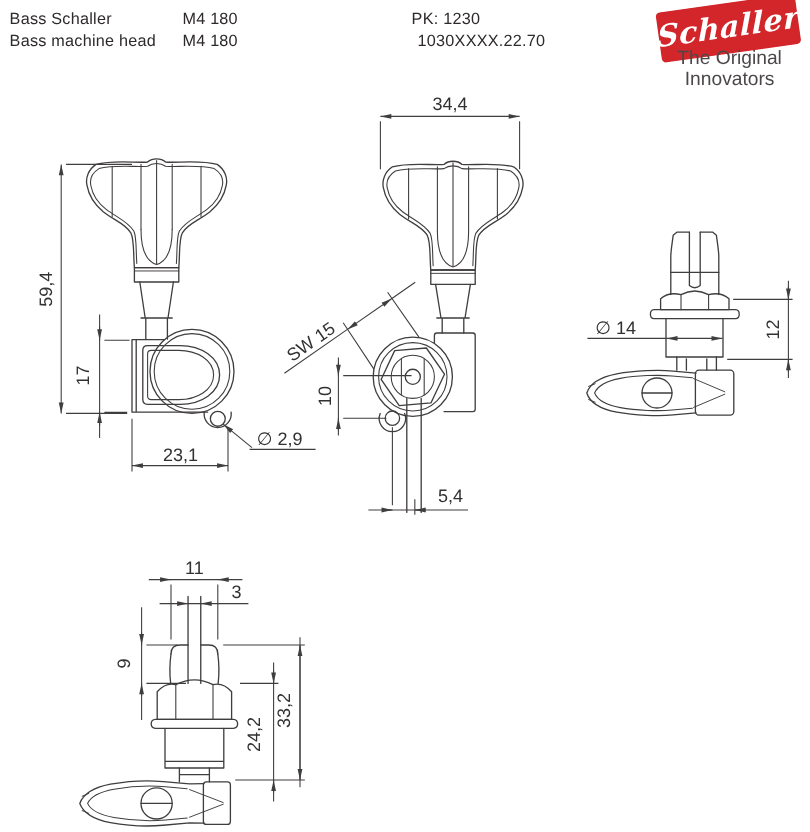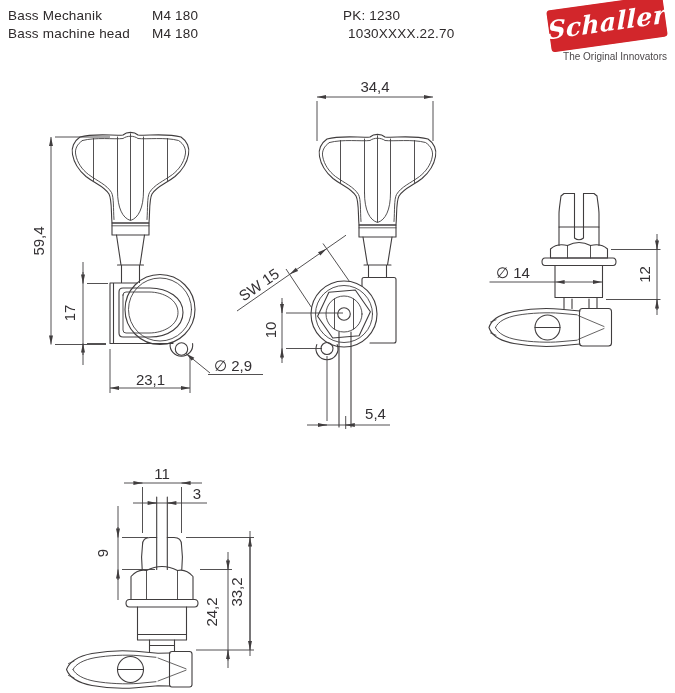--- a/index.html
+++ b/index.html
@@ -4,29 +4,29 @@
 <style>
   html,body{margin:0;padding:0;background:#ffffff;}
   body{width:675px;height:693px;position:relative;overflow:hidden;
        font-family:"Liberation Sans","DejaVu Sans",sans-serif;color:#2b2b2b;}
   .hdr-text{position:absolute;font-size:13.5px;line-height:16px;letter-spacing:.2px;color:#2e2a2b;white-space:nowrap;}
   .logo{position:absolute;left:549px;top:3px;width:116px;height:41px;background:#d2262b;
         transform:rotate(-8deg);border-radius:3px;display:flex;align-items:center;justify-content:center;
         box-shadow:0 0 0 0.5px #d2262b;}
   .logo-text{color:#ffffff;font-family:"DejaVu Serif","Liberation Serif",serif;font-style:italic;
         font-weight:bold;font-size:25px;transform:skewX(-8deg);letter-spacing:.5px;padding-bottom:3px;}
-  .tagline{position:absolute;left:549px;top:51px;width:118px;text-align:right;font-size:10px;color:#4c484a;}
+  .tagline{position:absolute;left:549px;top:40px;width:118px;text-align:center;font-size:16px;color:#4c484a;}
   svg text{font-family:"Liberation Sans","DejaVu Sans",sans-serif;font-size:15px;fill:#333033;}
   .ol{stroke:#403d3e;stroke-width:1.1;fill:none;stroke-linecap:round;stroke-linejoin:round;}
   .dl{stroke:#403d3e;stroke-width:0.9;fill:none;stroke-linecap:butt;}
 </style>
 </head>
 <body>
 
-<div class="hdr-text" style="left:8px;top:8px">Bass Mechanik</div>
+<div class="hdr-text" style="left:8px;top:8px">Bass Schaller</div>
 <div class="hdr-text" style="left:152px;top:8px">M4 180</div>
 <div class="hdr-text" style="left:8px;top:26px">Bass machine head</div>
 <div class="hdr-text" style="left:152px;top:26px">M4 180</div>
 <div class="hdr-text" style="left:343px;top:8px">PK: 1230</div>
 <div class="hdr-text" style="left:348px;top:26px">1030XXXX.22.70</div>
 <div class="logo">
   <span class="logo-text">Schaller</span>
 </div>
 <div class="tagline">The Original Innovators</div>
 

